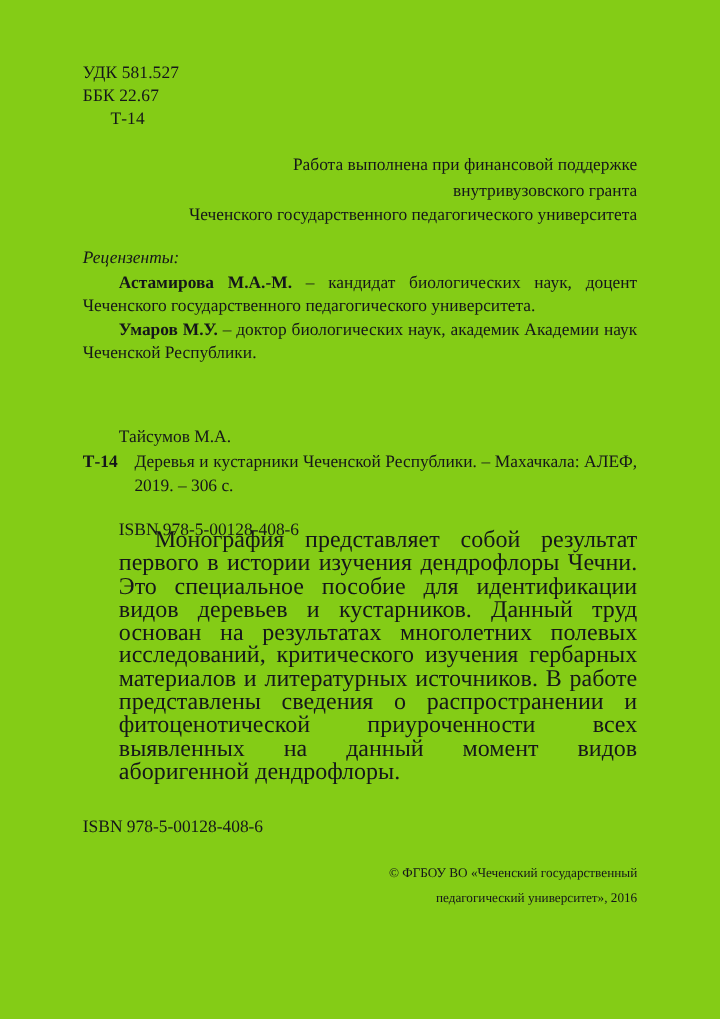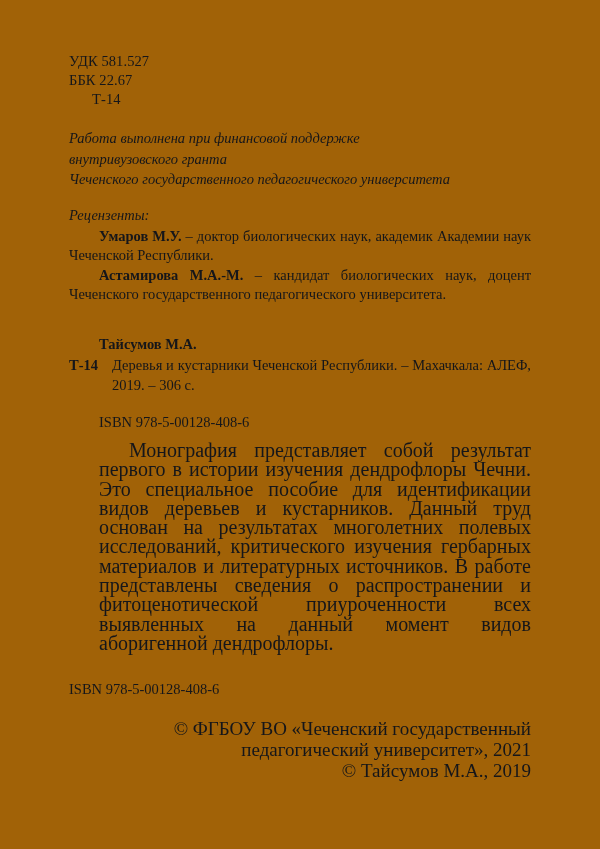--- a/index.html
+++ b/index.html
@@ -11,21 +11,21 @@
   body {
     font-family: "Liberation Serif", "DejaVu Serif", serif;
     color: #15161a;
     -webkit-font-smoothing: antialiased;
   }
   .page {
     position: relative;
     width: 600px;
     height: 849px;
     margin: 0 auto;
-    background: #a16207;
+    background: #84cc16;
     overflow: hidden;
   }
 
   
   .codes {
     position: absolute;
     left: 69px;
     top: 52px;
     font-size: 14.5px;
     line-height: 19px;
@@ -33,22 +33,21 @@
   }
   .codes .code-line { white-space: pre; }
   .codes .code-indent { padding-left: 23px; }
 
   
   .funding {
     position: absolute;
     left: 69px;
     top: 128px;
     width: 462px;
-    text-align: left;
-    font-style: italic;
+    text-align: right;
     font-size: 14.5px;
     line-height: 20.5px;
   }
 
   
   .reviewers {
     position: absolute;
     left: 69px;
     top: 206px;
     width: 462px;
@@ -71,22 +70,23 @@
   
   .bib {
     position: absolute;
     left: 69px;
     top: 334px;
     width: 462px;
     font-size: 14.5px;
     line-height: 20px;
   }
   .bib-author {
-    font-weight: bold;
+    font-weight: normal;
     padding-left: 30px;
+    margin-top: 20px;
   }
   .bib-entry {
     margin-top: 1px;
     padding-left: 43px;
     text-indent: -43px;
     text-align: justify;
     text-justify: inter-word;
   }
   .bib-entry .sigil {
     font-weight: bold;
@@ -122,21 +122,21 @@
     top: 680px;
     font-size: 14.5px;
     line-height: 19px;
   }
   .copyright {
     position: absolute;
     right: 69px;
     top: 718px;
     width: 420px;
     text-align: right;
-    font-size: 19px;
+    font-size: 11px;
     line-height: 21px;
   }
   .copyright .cr-line { white-space: nowrap; }
 </style>
 </head>
 <body>
 
 <div class="page">
 
   <div class="codes">
@@ -146,35 +146,34 @@
   </div>
 
   <div class="funding">
     <div>Работа выполнена при финансовой поддержке</div>
     <div>внутривузовского гранта</div>
     <div>Чеченского государственного педагогического университета</div>
   </div>
 
   <div class="reviewers">
     <div class="reviewers-heading">Рецензенты:</div>
+    <div class="reviewer-entry"><span class="who">Астамирова М.А.-М.</span><span> – кандидат биологических наук, доцент Чеченского государственного педагогического университета.</span></div>
     <div class="reviewer-entry"><span class="who">Умаров М.У.</span><span> – доктор биологических наук, академик Академии наук Чеченской Республики.</span></div>
-    <div class="reviewer-entry"><span class="who">Астамирова М.А.-М.</span><span> – кандидат биологических наук, доцент Чеченского государственного педагогического университета.</span></div>
   </div>
 
   <div class="bib">
     <div class="bib-author">Тайсумов М.А.</div>
     <div class="bib-entry"><span class="sigil">Т-14</span><span>Деревья и кустарники Чеченской Республики. – Махачкала: АЛЕФ, 2019. – 306 с.</span></div>
     <div class="bib-isbn">ISBN 978-5-00128-408-6</div>
   </div>
 
   <div class="annotation">
     <p>Монография представляет собой результат первого в истории изучения дендрофлоры Чечни. Это специальное пособие для идентификации видов деревьев и кустарников. Данный труд основан на результатах многолетних полевых исследований, критического изучения гербарных материалов и литературных источников. В работе представлены сведения о распространении и фитоценотической приуроченности всех выявленных на данный момент видов аборигенной дендрофлоры.</p>
   </div>
 
   <div class="footer-isbn">ISBN 978-5-00128-408-6</div>
 
   <div class="copyright">
     <div class="cr-line">© ФГБОУ ВО «Чеченский государственный</div>
-    <div class="cr-line">педагогический университет», 2021</div>
-    <div class="cr-line">© Тайсумов М.А., 2019</div>
+    <div class="cr-line">педагогический университет», 2016</div>
   </div>
 
 </div>
 
 </body></html>

